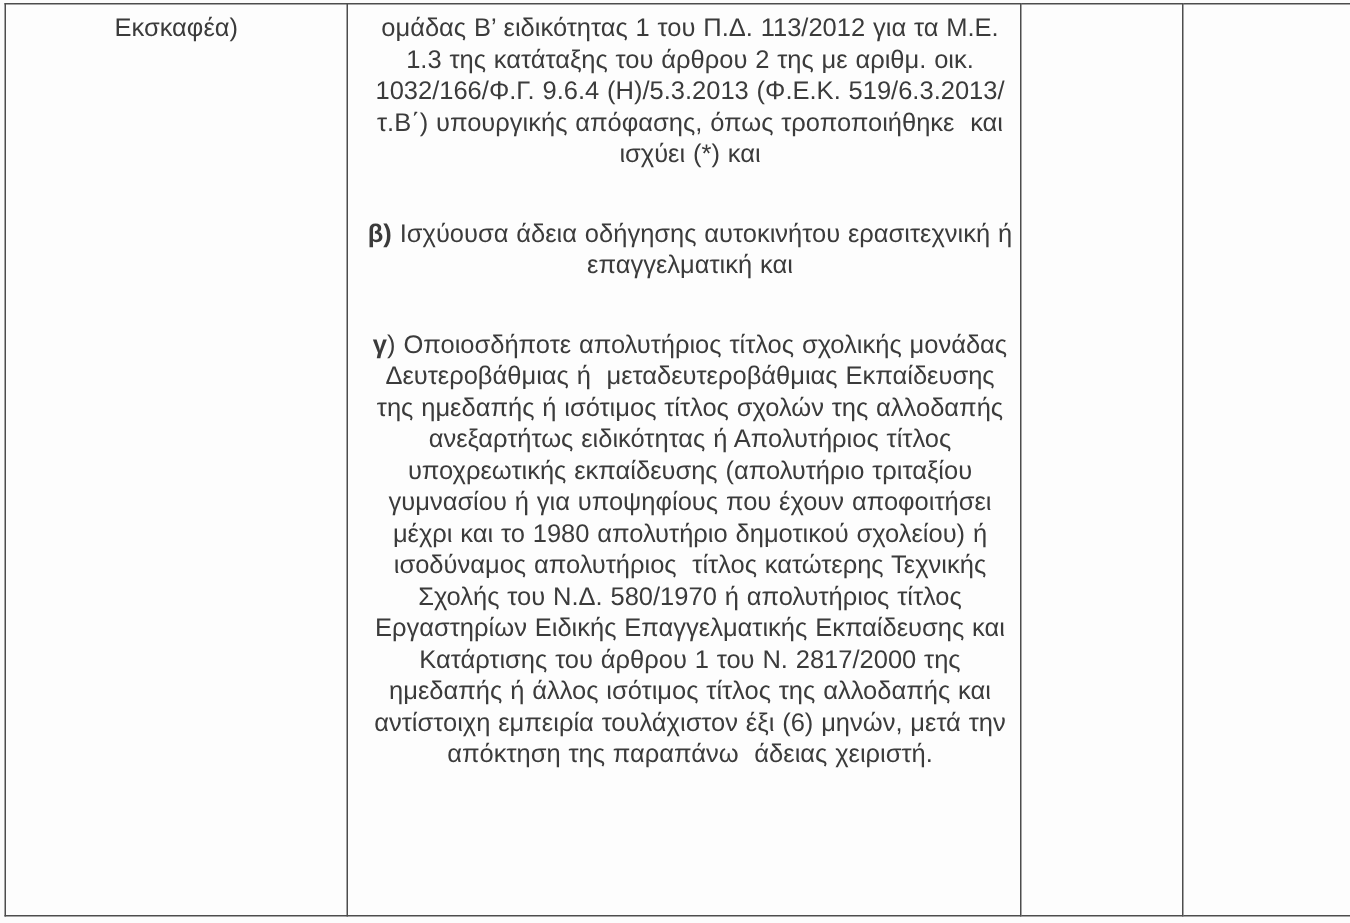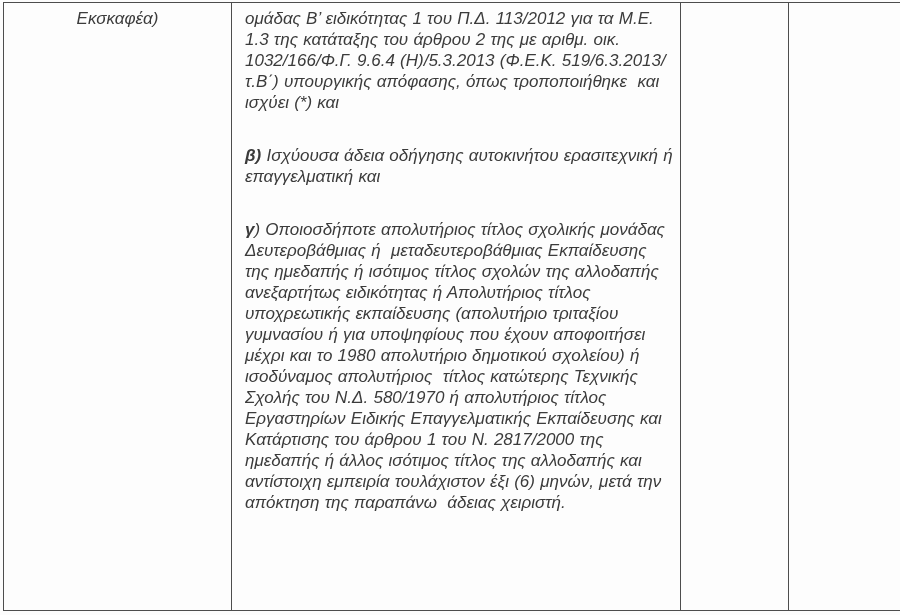--- a/index.html
+++ b/index.html
@@ -24,21 +24,20 @@
     border-collapse: collapse;
     table-layout: fixed;
     width: 895px;
     height: 609px;
     background: #fdfdfd;
   }
   table.doc-table td {
     border: 1.6px solid #4d4d4d;
     vertical-align: top;
     padding: 0;
-    font-style: italic;
   }
   td.col-type   { width: 227px; }
   td.col-text   { width: 448px; }
   td.col-empty1 { width: 107px; }
   td.col-empty2 { width: 113px; }
 
   .type-label {
     padding-top: 5px;
     text-align: center;
     font-size: 17px;
@@ -48,20 +47,21 @@
   .req-body {
     padding: 5px 5px 0 13px;
     font-size: 17px;
     line-height: 21px;
     color: #3b3b3b;
   }
   .req-body p {
     margin: 0 0 32px 0;
     white-space: pre-wrap;
     word-spacing: 0.5px;
+    text-align: center;
   }
   .req-body p:last-child { margin-bottom: 0; }
   .req-body .lead { font-weight: bold; }
 </style>
 </head>
 <body>
 
 <div class="page">
   <table class="doc-table">
     <tbody>

